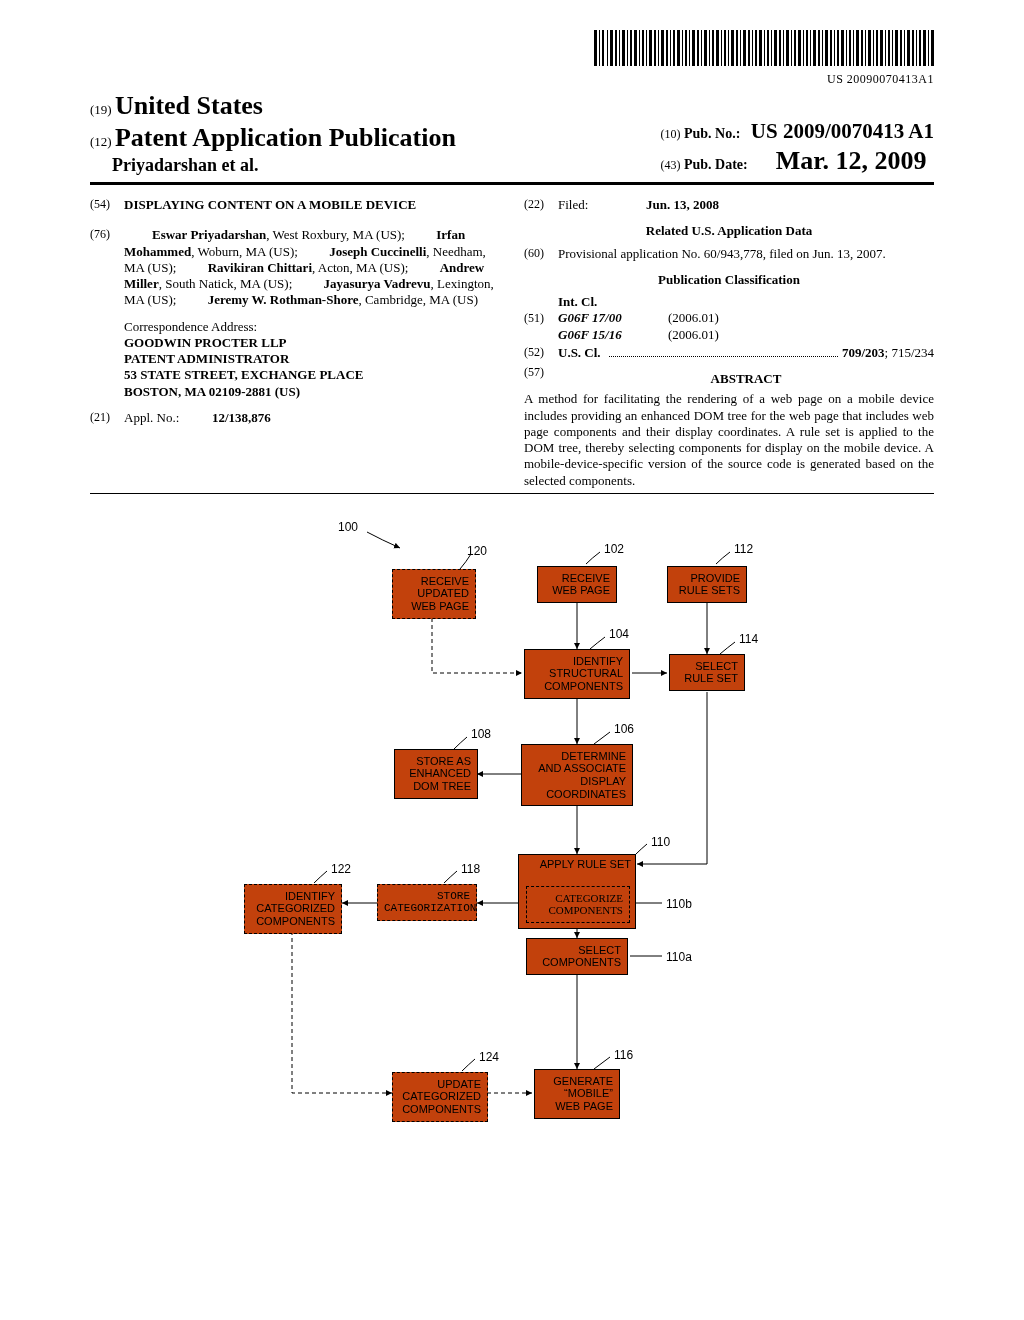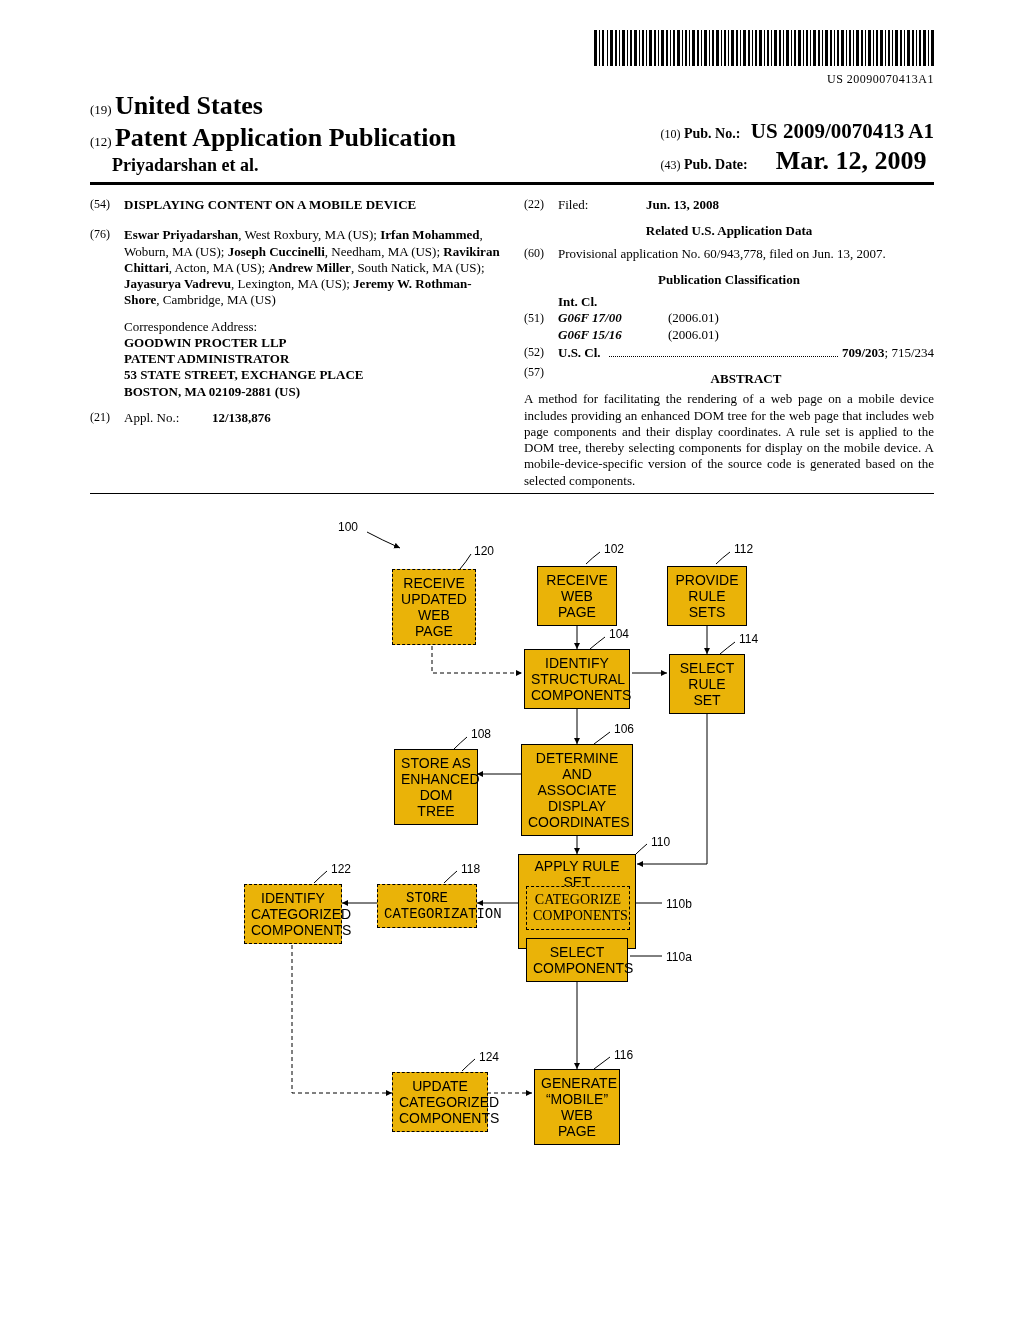--- a/index.html
+++ b/index.html
@@ -28,37 +28,37 @@
   .pub-date-val { font-size: 26px; font-weight: bold; }
   .thick-rule { border: 0; border-top: 3px solid #000; margin: 6px 0 12px 0; }
   .thin-rule  { border: 0; border-top: 1px solid #000; margin: 4px 0 12px 0; }
   .two-col { display: flex; gap: 24px; }
   .col { flex: 1; font-size: 13px; line-height: 1.25; }
   .field { display: flex; margin-bottom: 10px; }
   .field .num { width: 34px; font-size: 12px; }
   .field .lbl { width: 88px; }
   .field .val { flex: 1; }
   .title-val { font-weight: bold; text-transform: uppercase; }
-  .inventors-val b { font-weight: bold; }
+  .inventors-val b { font-weight: bold; margin-left: 28px; }
   .corr { margin: 10px 0 10px 34px; }
   .sec-head { text-align: center; font-weight: bold; margin: 6px 0; }
   .ipc-table { margin-left: 0; }
   .ipc-row { display: flex; }
   .ipc-row .code { width: 110px; font-style: italic; font-weight: bold; }
   .ipc-row .ver  { }
   .uscl-line { display: flex; align-items: baseline; }
   .uscl-lbl { font-weight: bold; margin-right: 4px; }
   .dots { flex: 1; border-bottom: 1px dotted #000; margin: 0 4px 3px 4px; height: 0.8em; }
   .uscl-val b { font-weight: bold; }
   .abstract-head { text-align: center; font-weight: bold; margin-top: 6px; }
   .abstract-body { text-align: justify; margin-top: 4px; }
 
   
   .figure { position: relative; width: 560px; height: 660px; margin: 20px auto 0 auto; font-family: Arial, Helvetica, sans-serif; }
-  .fbox { position: absolute; border: 1.5px solid #000; background: #eab308; text-align: center; font-size: 14px; line-height: 1.15; padding: 5px 6px; }
+  .fbox { position: absolute; border: 1.5px solid #000; background: #c2410c; text-align: right; font-size: 11px; line-height: 1.15; padding: 5px 6px; }
   .fbox.dashed { border-style: dashed; }
   .flabel { position: absolute; font-size: 12px; }
   svg.conn { position: absolute; top:0; left:0; width:560px; height:660px; pointer-events:none; }
 </style>
 </head>
 <body>
 
 <div class="barcode-block">
   <svg class="barcode" width="340" height="36" viewBox="0 0 340 36">
     <g fill="#000">
@@ -304,21 +304,21 @@
     <line x1="398" y1="442" x2="430" y2="442" stroke="#000"></line>
     <path d="M225,357 Q218,363 212,369" stroke="#000" fill="none"></path>
     <path d="M95,357 Q88,363 82,369" stroke="#000" fill="none"></path>
     <path d="M243,545 Q236,551 230,557" stroke="#000" fill="none"></path>
     <path d="M378,543 Q370,549 362,555" stroke="#000" fill="none"></path>
   </svg>
 
   <div class="flabel" style="left:106px; top:6px;">100</div>
 
   <div class="fbox dashed" style="left:160px; top:55px; width:84px;"><span>RECEIVE<br>UPDATED<br>WEB PAGE</span></div>
-  <div class="flabel" style="left:242px; top:30px;">120</div>
+  <div class="flabel" style="left:235px; top:30px;">120</div>
 
   <div class="fbox" style="left:305px; top:52px; width:80px;"><span>RECEIVE<br>WEB PAGE</span></div>
   <div class="flabel" style="left:372px; top:28px;">102</div>
 
   <div class="fbox" style="left:435px; top:52px; width:80px;"><span>PROVIDE<br>RULE SETS</span></div>
   <div class="flabel" style="left:502px; top:28px;">112</div>
 
   <div class="fbox" style="left:292px; top:135px; width:106px;"><span>IDENTIFY<br>STRUCTURAL<br>COMPONENTS</span></div>
   <div class="flabel" style="left:377px; top:113px;">104</div>
 

